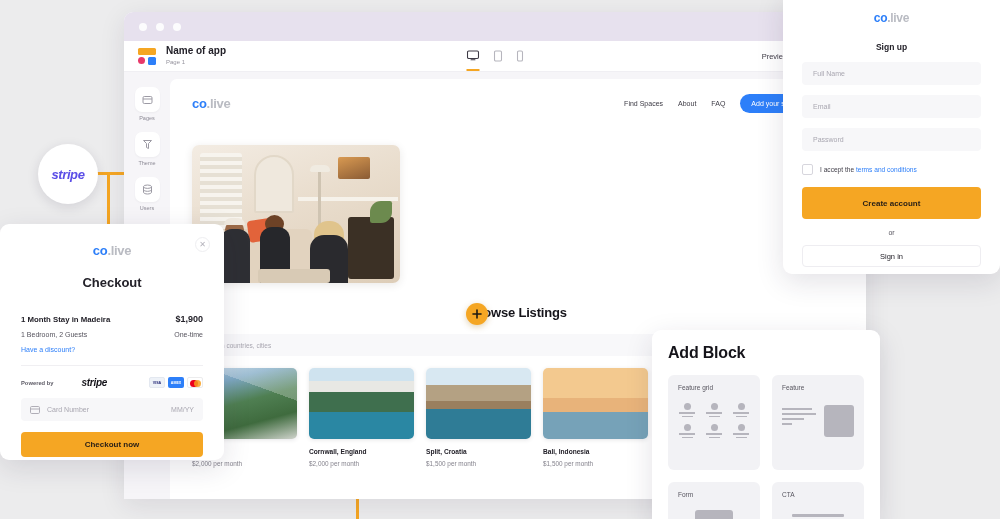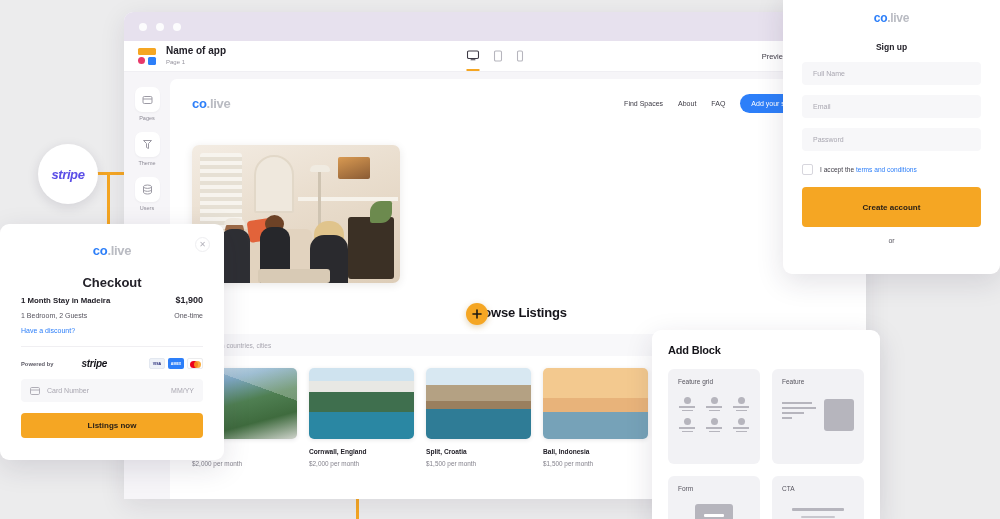--- a/index.html
+++ b/index.html
@@ -147,21 +147,21 @@
 
   
   .checkout {
     position: absolute; left: 0px; top: 224px; width: 224px; height: 236px;
     background: #fff; border-radius: 9px; box-shadow: 0 8px 28px rgba(40,30,60,.13);
     padding: 15px 21px;
   }
   .co-close { position: absolute; right: 14px; top: 13px; width: 15px; height: 15px; border-radius: 50%; border: 1px solid #eeeef1; display: flex; align-items: center; justify-content: center; color: #b4b2bb; font-size: 8px; cursor: pointer; }
   .co-brand { text-align: center; font-size: 13px; font-weight: bold; letter-spacing: -.3px; margin-top: 4px; }
   .co-h { text-align: center; font-size: 13px; font-weight: bold; color: #232129; margin-top: 17px; }
-  .co-row { display: flex; justify-content: space-between; align-items: baseline; margin-top: 5px; }
+  .co-row { display: flex; justify-content: space-between; align-items: baseline; margin-top: 24px; }
   .co-item { font-size: 7.8px; font-weight: bold; color: #232129; }
   .co-price { font-size: 9px; font-weight: bold; color: #232129; }
   .co-row2 { display: flex; justify-content: space-between; margin-top: 7px; }
   .co-meta { font-size: 7px; color: #56545e; }
   .co-disc { font-size: 7px; color: #2d7ff9; margin-top: 8px; cursor: pointer; }
   .co-div { height: 1px; background: #f0eff2; margin: 12px 0 0 0; }
   .co-pay { display: flex; align-items: center; margin-top: 11px; }
   .co-powered { font-size: 5.8px; font-weight: bold; color: #5c5a65; }
   .co-stripe { font-size: 10px; font-weight: bold; color: #15141a; font-style: italic; margin-left: 28px; letter-spacing: -.3px; }
   .co-cards { margin-left: auto; display: flex; gap: 3px; }
@@ -183,31 +183,31 @@
     background: #fff; border-radius: 9px; box-shadow: 0 8px 28px rgba(40,30,60,.13);
     padding: 20px 19px;
   }
   .su-brand { text-align: center; font-size: 12px; font-weight: bold; letter-spacing: -.3px; }
   .su-h { text-align: center; font-size: 8.5px; font-weight: bold; color: #232129; margin-top: 17px; }
   .su-field { height: 23px; background: #f7f7f9; border-radius: 4px; display: flex; align-items: center; padding: 0 11px; font-size: 7px; color: #a9a7b1; margin-top: 10px; cursor: text; }
   .su-terms { display: flex; align-items: center; margin-top: 13px; }
   .su-cb { width: 11px; height: 11px; border: 1px solid #d7d6dd; border-radius: 2px; cursor: pointer; }
   .su-tx { font-size: 6.6px; color: #403e48; margin-left: 7px; }
   .su-tx a { color: #2d7ff9; text-decoration: none; }
-  .su-create { margin-top: 12px; height: 40px; background: #f5a623; border-radius: 4px; display: flex; align-items: center; justify-content: center; font-size: 8px; font-weight: bold; color: #2b2117; cursor: pointer; }
+  .su-create { margin-top: 12px; height: 32px; background: #f5a623; border-radius: 4px; display: flex; align-items: center; justify-content: center; font-size: 8px; font-weight: bold; color: #2b2117; cursor: pointer; }
   .su-or { text-align: center; font-size: 7px; color: #56545e; margin-top: 10px; }
   .su-signin { margin-top: 9px; height: 22px; border: 1px solid #eeedf1; border-radius: 4px; display: flex; align-items: center; justify-content: center; font-size: 7.5px; color: #232129; cursor: pointer; }
 
   
   .addblock {
     position: absolute; left: 652px; top: 330px; width: 228px; height: 200px;
     background: #fff; border-radius: 9px; box-shadow: 0 8px 28px rgba(40,30,60,.13);
     padding: 14px 16px; overflow: hidden;
   }
-  .ab-h { font-size: 11px; font-weight: bold; color: #15141a; letter-spacing: -.2px; }
+  .ab-h { font-size: 16px; font-weight: bold; color: #15141a; letter-spacing: -.2px; }
   .ab-grid { display: grid; grid-template-columns: 1fr 1fr; gap: 12px; margin-top: 13px; }
   .ab-card { background: #f2f2f5; border-radius: 6px; height: 95px; padding: 9px 10px; cursor: pointer; position: relative; overflow: hidden; }
   .ab-lbl { font-size: 6.5px; color: #56545e; }
   .fg-grid { display: grid; grid-template-columns: repeat(3,1fr); gap: 7px 9px; margin-top: 12px; }
   .fg-cell { display: flex; flex-direction: column; align-items: center; gap: 2px; }
   .fg-dot { width: 7px; height: 7px; border-radius: 50%; background: #b6b5bd; }
   .fg-l1 { width: 16px; height: 1.6px; background: #b6b5bd; }
   .fg-l2 { width: 11px; height: 1.6px; background: #b6b5bd; }
   .ft-row { display: flex; margin-top: 14px; gap: 8px; align-items: flex-start; }
   .ft-lines { display: flex; flex-direction: column; gap: 3px; padding-top: 3px; }
@@ -427,21 +427,21 @@
       </span>
     </div>
     <div class="co-input">
       <svg width="10" height="8" viewBox="0 0 10 8">
           <rect x=".5" y=".5" width="9" height="7" rx="1.2" fill="none" stroke="#b0aeb7" stroke-width="1"></rect>
           <path d="M.5 3h9" stroke="#b0aeb7" stroke-width="1"></path>
         </svg>
       <span class="co-ci">Card Number</span>
       <span class="co-mm">MM/YY</span>
     </div>
-    <div class="co-sub">Listings now</div>
+    <div class="co-sub">Checkout now</div>
   </div>
 
   <div class="signup">
     <div class="su-brand">
       <span style="color:#2d7ff9">co</span><span style="color:#b9bbc2">.live</span>
     </div>
     <div class="su-h">Sign up</div>
     <div class="su-field">
         <span>Full Name</span>
       </div>
@@ -450,20 +450,21 @@
       </div>
     <div class="su-field">
         <span>Password</span>
       </div>
     <div class="su-terms">
       <span class="su-cb"></span>
       <span class="su-tx"><span>I accept the </span><a>terms and conditions</a></span>
     </div>
     <div class="su-create">Create account</div>
     <div class="su-or">or</div>
+    <div class="su-signin">Sign in</div>
   </div>
 
   <div class="addblock">
     <div class="ab-h">Add Block</div>
     <div class="ab-grid">
 
       <div class="ab-card">
         <div class="ab-lbl">Feature grid</div>
         <div class="fg-grid">
           <span class="fg-cell">

